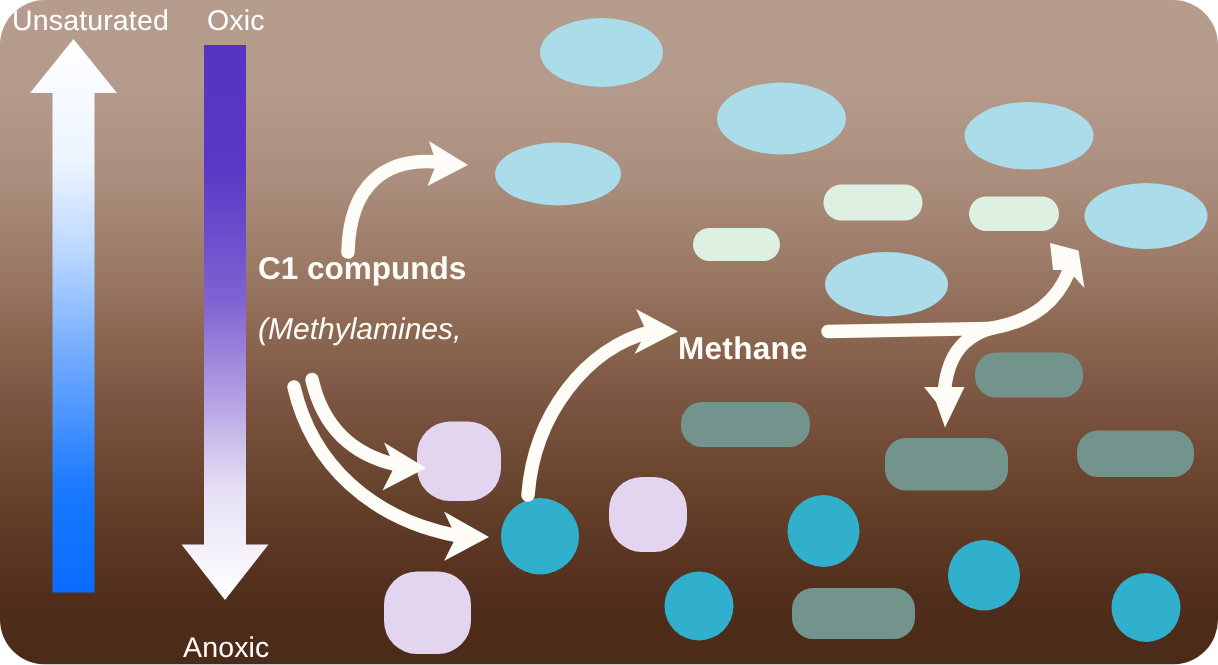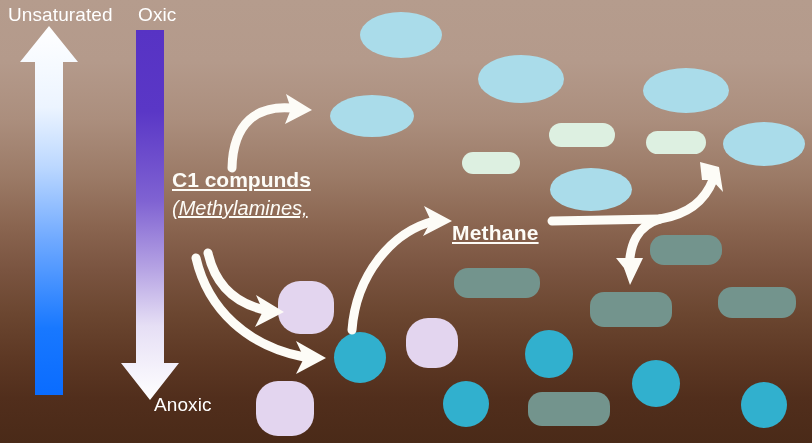--- a/index.html
+++ b/index.html
@@ -44,50 +44,50 @@
     font-weight: 400;
     letter-spacing: 0.1px;
     white-space: nowrap;
   }
 
   
   .chem-label {
     position: absolute;
     color: #fdfcf7;
     white-space: nowrap;
-    text-decoration: underline;
   }
   .chem-title {
     font-size: 21px;
     font-weight: bold;
   }
   .chem-sub {
     font-size: 20px;
     font-style: italic;
     font-weight: normal;
     line-height: 1.28;
+    margin-top: 12px;
   }
   .methane-label {
     font-size: 21px;
     font-weight: bold;
     letter-spacing: 0.2px;
   }
 
   
   .overlay {
     position: absolute;
     top: 0; left: 0;
     width: 812px;
     height: 443px;
   }
 </style>
 </head>
 <body>
 
-<div id="diagram-root" style="width: 812px; height: 443px;">
+<div id="diagram-root" style="width: 812px; height: 443px; border-radius: 30px;">
 
   <div id="shape-layer">
       <div class="shape ellipse" style="left: 360px; top: 12px; width: 82px; height: 46px; background: rgb(170, 220, 234);"></div>
       <div class="shape ellipse" style="left: 478px; top: 55px; width: 86px; height: 48px; background: rgb(170, 220, 234);"></div>
       <div class="shape ellipse" style="left: 330px; top: 95px; width: 84px; height: 42px; background: rgb(170, 220, 234);"></div>
       <div class="shape ellipse" style="left: 643px; top: 68px; width: 86px; height: 45px; background: rgb(170, 220, 234);"></div>
       <div class="shape ellipse" style="left: 723px; top: 122px; width: 82px; height: 44px; background: rgb(170, 220, 234);"></div>
       <div class="shape ellipse" style="left: 550px; top: 168px; width: 82px; height: 43px; background: rgb(170, 220, 234);"></div>
       <div class="shape rrect" style="left: 462px; top: 152px; width: 58px; height: 22px; background: rgb(221, 240, 225);"></div>
       <div class="shape rrect" style="left: 549px; top: 123px; width: 66px; height: 24px; background: rgb(221, 240, 225);"></div>
@@ -103,21 +103,21 @@
       <div class="shape circle" style="left: 334px; top: 332px; width: 52px; height: 51px; background: rgb(49, 176, 206);"></div>
       <div class="shape circle" style="left: 525px; top: 330px; width: 48px; height: 48px; background: rgb(49, 176, 206);"></div>
       <div class="shape circle" style="left: 443px; top: 381px; width: 46px; height: 46px; background: rgb(49, 176, 206);"></div>
       <div class="shape circle" style="left: 632px; top: 360px; width: 48px; height: 47px; background: rgb(49, 176, 206);"></div>
       <div class="shape circle" style="left: 741px; top: 382px; width: 46px; height: 46px; background: rgb(49, 176, 206);"></div>
     </div>
 
   <div class="gauge-label" style="left:8px; top:4px;">Unsaturated</div>
 
   <div class="gauge-label" style="left:138px; top:4px;">Oxic</div>
-  <div class="gauge-label" style="left:122px; top:394px;margin-left:32px;">Anoxic</div>
+  <div class="gauge-label" style="left:122px; top:422px;">Anoxic</div>
 
   <svg class="overlay" viewBox="0 0 812 443">
     <defs>
       <linearGradient id="gradMoisture" x1="0" y1="1" x2="0" y2="0">
         <stop offset="0%" stop-color="#0a6cff"></stop>
         <stop offset="18%" stop-color="#1878ff"></stop>
         <stop offset="42%" stop-color="#6fa9ff"></stop>
         <stop offset="62%" stop-color="#bcd8ff"></stop>
         <stop offset="78%" stop-color="#ecf4ff"></stop>
         <stop offset="100%" stop-color="#ffffff"></stop>

